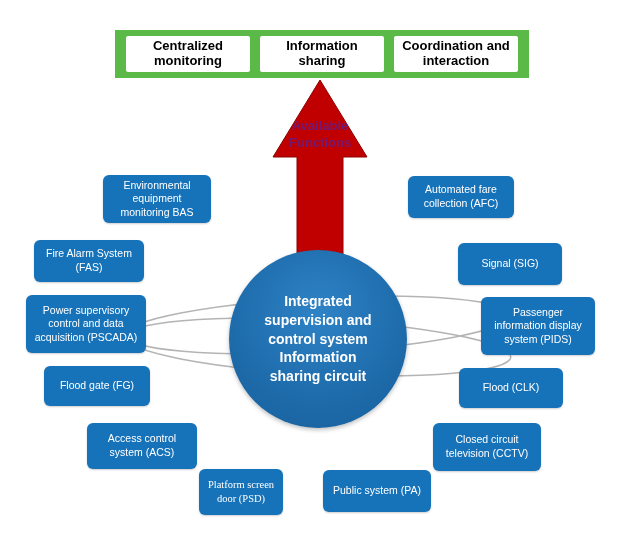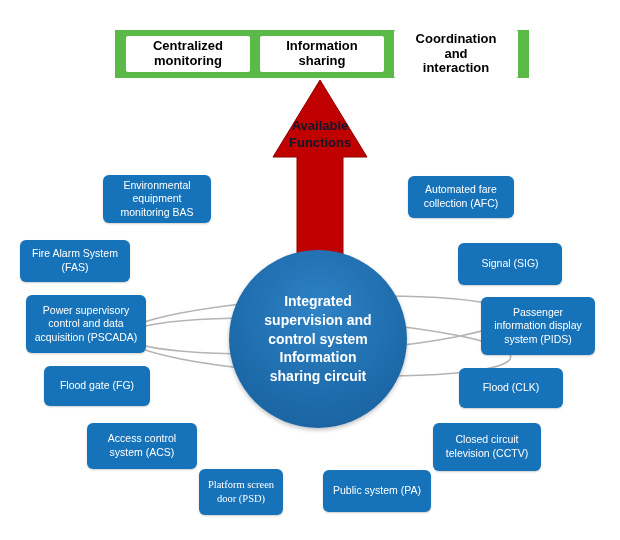--- a/index.html
+++ b/index.html
@@ -3,25 +3,25 @@
 <meta charset="utf-8">
 <style>
   html,body{margin:0;padding:0;}
   body{font-family:"Liberation Sans",sans-serif;background:#ffffff;}
   .canvas{position:relative;width:620px;height:540px;background:#ffffff;overflow:hidden;}
 
   .banner{position:absolute;left:115px;top:30px;width:414px;height:48px;background:#5BBA47;
           display:flex;align-items:center;justify-content:space-between;padding:0 6px;box-sizing:border-box;}
   .banner-box{background:#ffffff;border-radius:2px;min-height:36px;flex:1;margin:0 5px;
               display:flex;align-items:center;justify-content:center;text-align:center;
-              font-weight:bold;font-size:13px;color:#000;padding:2px 18px;box-sizing:border-box;line-height:1.15;}
+              font-weight:bold;font-size:13px;color:#000;padding:2px 5px;box-sizing:border-box;line-height:1.15;}
 
   svg.layer{position:absolute;left:0;top:0;}
 
-  .arrow-label{position:absolute;left:289px;top:118px;width:62px;color:#0f172a;font-weight:bold;
+  .arrow-label{position:absolute;left:289px;top:118px;width:62px;color:#701a75;font-weight:bold;
                font-size:13px;text-align:center;line-height:1.3;}
 
   .circle{position:absolute;left:229px;top:250px;width:178px;height:178px;border-radius:50%;
           background:radial-gradient(circle at 50% 35%, #2e83c6 0%, #1f6dad 55%, #175e99 100%);
           display:flex;align-items:center;justify-content:center;box-shadow:0 2px 4px rgba(0,0,0,0.25);}
   .circle-label{width:128px;color:#ffffff;font-weight:bold;font-size:14px;text-align:center;line-height:1.35;}
 
   .node{position:absolute;background:#1672B9;border-radius:6px;color:#ffffff;font-size:10.5px;line-height:1.3;
         display:flex;align-items:center;justify-content:center;text-align:center;padding:17px 6px;
         box-sizing:border-box;box-shadow:0 1px 2px rgba(0,0,0,0.2);}
@@ -37,21 +37,21 @@
   </svg>
 
   <div class="banner">
     <div class="banner-box">Centralized monitoring</div>
     <div class="banner-box">Information sharing</div>
     <div class="banner-box">Coordination and interaction</div>
   </div>
 
   <div class="node" style="left:103px;top:175px;width:108px;height:48px;">Environmental equipment monitoring BAS</div>
   <div class="node" style="left:408px;top:176px;width:106px;height:42px;">Automated fare collection (AFC)</div>
-  <div class="node" style="left:20px;top:240px;width:110px;height:42px;">Fire Alarm System (FAS)</div>
+  <div class="node" style="left:34px;top:240px;width:110px;height:42px;">Fire Alarm System (FAS)</div>
   <div class="node" style="left:458px;top:243px;width:104px;height:42px;">Signal (SIG)</div>
   <div class="node" style="left:26px;top:295px;width:120px;height:58px;">Power supervisory control and data acquisition (PSCADA)</div>
   <div class="node" style="left:481px;top:297px;width:114px;height:58px;">Passenger information display system (PIDS)</div>
   <div class="node" style="left:44px;top:366px;width:106px;height:40px;">Flood gate (FG)</div>
   <div class="node" style="left:459px;top:368px;width:104px;height:40px;">Flood (CLK)</div>
   <div class="node" style="left:433px;top:423px;width:108px;height:48px;">Closed circuit television (CCTV)</div>
   <div class="node" style="left:87px;top:423px;width:110px;height:46px;">Access control system (ACS)</div>
   <div class="node" style="left:199px;top:469px;width:84px;height:46px;font-family:Liberation Serif, serif;">Platform screen door (PSD)</div>
   <div class="node" style="left:323px;top:470px;width:108px;height:42px;">Public system (PA)</div>
 

